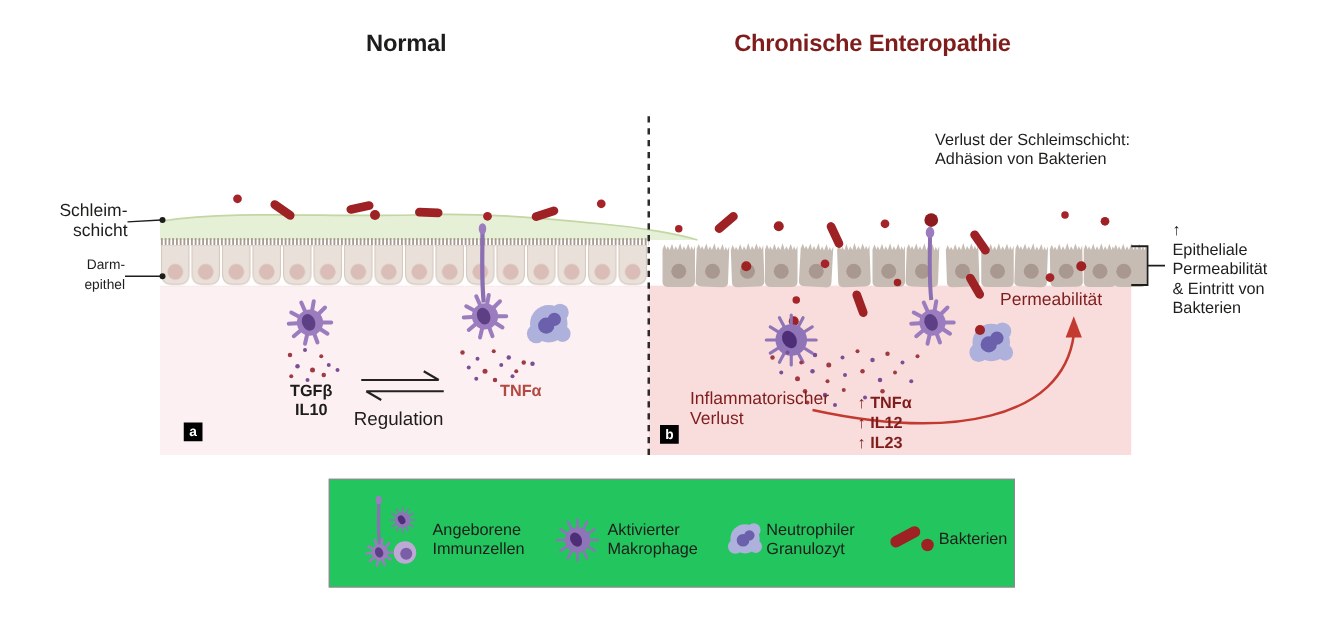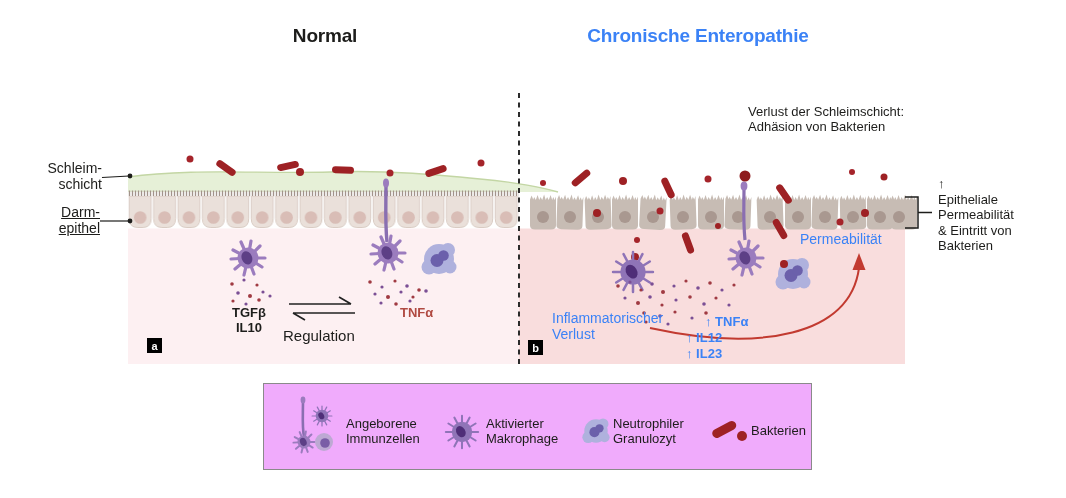--- a/index.html
+++ b/index.html
@@ -3,33 +3,33 @@
 <meta charset="utf-8">
 <style>
   html,body{margin:0;padding:0;background:#fff;}
   .stage{
     position:relative;width:1066px;height:498px;background:#ffffff;
     font-family:"Liberation Sans",sans-serif;color:#1d1d1b;overflow:hidden;
   }
   .art{position:absolute;left:0;top:0;width:1066px;height:498px;}
   .t{position:absolute;white-space:pre-line;line-height:15px;font-size:13px;}
   .title{font-weight:bold;font-size:19px;text-align:center;line-height:22px;letter-spacing:-.2px;}
-  .red{color:#3b82f6;}
+  .red{color:#7f1d1d;}
   .brick{color:#b04a42;}
   .right-align{text-align:right;}
   .center{text-align:center;}
   .bold{font-weight:bold;}
   .semib{font-weight:bold;}
   .marker{
     position:absolute;width:15px;height:15px;background:#000;color:#fff;
     font-weight:bold;font-size:11px;display:flex;align-items:center;justify-content:center;
   }
   .legend{
     position:absolute;left:263px;top:383px;width:549px;height:87px;
-    border:1.2px solid #8a8a8a;background:#f0abfc;box-sizing:border-box;
+    border:1.2px solid #8a8a8a;background:#22c55e;box-sizing:border-box;
   }
   .legend .t{line-height:15px;}
   .licon{position:absolute;}
 </style>
 </head>
 <body>
 
 <div class="stage">
 
   <svg class="art" viewBox="0 0 1066 498">
@@ -259,39 +259,39 @@
     <line x1="519" y1="93" x2="519" y2="368" stroke="#2b2b2b" stroke-width="2" stroke-dasharray="5 4.5"></line>
 
     <path d="M905,197 L918,197 L918,228 L905,228 M918,212.5 L932,212.5" fill="none" stroke="#1d1d1b" stroke-width="1.5"></path>
   </svg>
 
   <div class="t title" style="left:225px;top:25px;width:200px;">Normal</div>
   <div class="t title red" style="left:548px;top:25px;width:300px;">Chronische Enteropathie</div>
 
   <div class="t right-align" style="left:28px;top:160px;width:74px;font-size:14px;line-height:16px;">Schleim-
 schicht</div>
-  <div class="t right-align" style="left:28px;top:204px;width:72px;font-size:14px;line-height:16px;text-decoration:underline;">Darm-
+  <div class="t right-align" style="left:28px;top:204px;width:72px;font-size:11px;line-height:16px;">Darm-
 epithel</div>
 
   <div class="t" style="left:748px;top:104px;width:170px;">Verlust der Schleimschicht:
 Adhäsion von Bakterien</div>
   <div class="t" style="left:938px;top:176px;width:118px;line-height:15.5px;">↑
 Epitheliale
 Permeabilität
 &amp; Eintritt von
 Bakterien</div>
 
   <div class="t bold center" style="left:221px;top:305px;width:56px;line-height:15px;">TGFβ
 IL10</div>
   <div class="t" style="left:283px;top:328px;width:90px;font-size:15px;">Regulation</div>
   <div class="t bold brick" style="left:400px;top:305px;width:50px;">TNFα</div>
 
   <div class="t red" style="left:552px;top:310px;width:130px;font-size:14px;line-height:16px;">Inflammatorischer
 Verlust</div>
-  <div class="t semib red" style="left:686px;top:314px;width:60px;margin-left:19px;">↑ TNFα</div>
+  <div class="t semib red" style="left:686px;top:314px;width:60px;">↑ TNFα</div>
   <div class="t semib red" style="left:686px;top:330px;width:60px;">↑ IL12</div>
   <div class="t semib red" style="left:686px;top:346px;width:60px;">↑ IL23</div>
   <div class="t red" style="left:800px;top:232px;width:100px;font-size:14px;">Permeabilität</div>
 
   <div class="marker" style="left:147px;top:338px;">a</div>
   <div class="marker" style="left:528px;top:340px;">b</div>
 
   <div class="legend">
 
     <svg class="licon" style="left:22px;top:12px;" width="52" height="64" viewBox="-26 -32 52 64">

